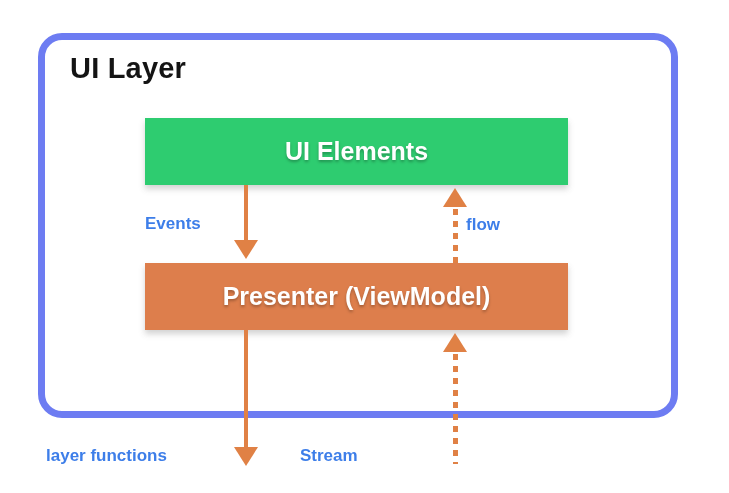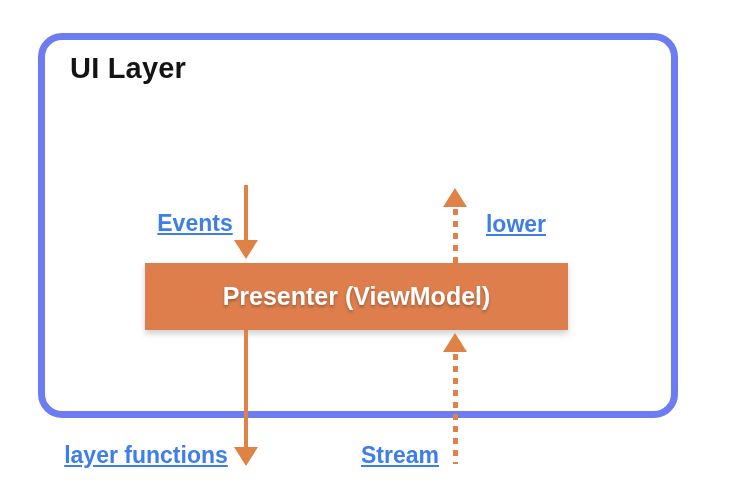--- a/index.html
+++ b/index.html
@@ -93,41 +93,42 @@
     position: absolute;
     width: 0; height: 0;
     border-left: 12px solid transparent;
     border-right: 12px solid transparent;
     border-bottom: 19px solid var(--orange-arrow);
     z-index: 3;
   }
   .flow-label {
     position: absolute;
     color: var(--label-blue);
-    font-size: 23px;
+    font-size: 17px;
     font-weight: bold;
-    text-align: center;
     line-height: 23px;
     white-space: pre-line;
-    text-decoration: underline;
   }
   .lbl-events { left: 145px; top: 212px; width: 100px; }
   .lbl-flow   { left: 466px; top: 213px; width: 100px; }
   .lbl-invoke { left: 46px;  top: 421px; width: 200px; }
   .lbl-data   { left: 300px; top: 421px; width: 200px; }
 </style>
 </head>
 <body>
 
 <div class="canvas">
 
   <div class="outer-frame"></div>
 
   <div class="layer-title">UI Layer</div>
 
+  <div class="node node-ui-elements">
+    <span class="node-label">UI Elements</span>
+  </div>
 
   <div class="node node-presenter">
     <span class="node-label">Presenter (ViewModel)</span>
   </div>
 
   <div>
     <div class="arrow-line-solid" style="left:244px; top:185px; height:57px;"></div>
     <div class="arrowhead-down" style="left:234px; top:240px;"></div>
   </div>
 
@@ -141,21 +142,21 @@
     <div class="arrowhead-down" style="left:234px; top:447px;"></div>
   </div>
 
   <div>
     <div class="arrowhead-up" style="left:443px; top:333px;"></div>
     <div class="arrow-line-dashed" style="left:453px; top:354px; height:110px;"></div>
   </div>
 
   <div class="flow-label lbl-events">Events</div>
 
-  <div class="flow-label lbl-flow">lower</div>
+  <div class="flow-label lbl-flow">flow</div>
 
   <div class="flow-label lbl-invoke">
     <div>layer functions</div>
   </div>
 
   <div class="flow-label lbl-data">
     <div>Stream</div>
   </div>
 
 </div>

